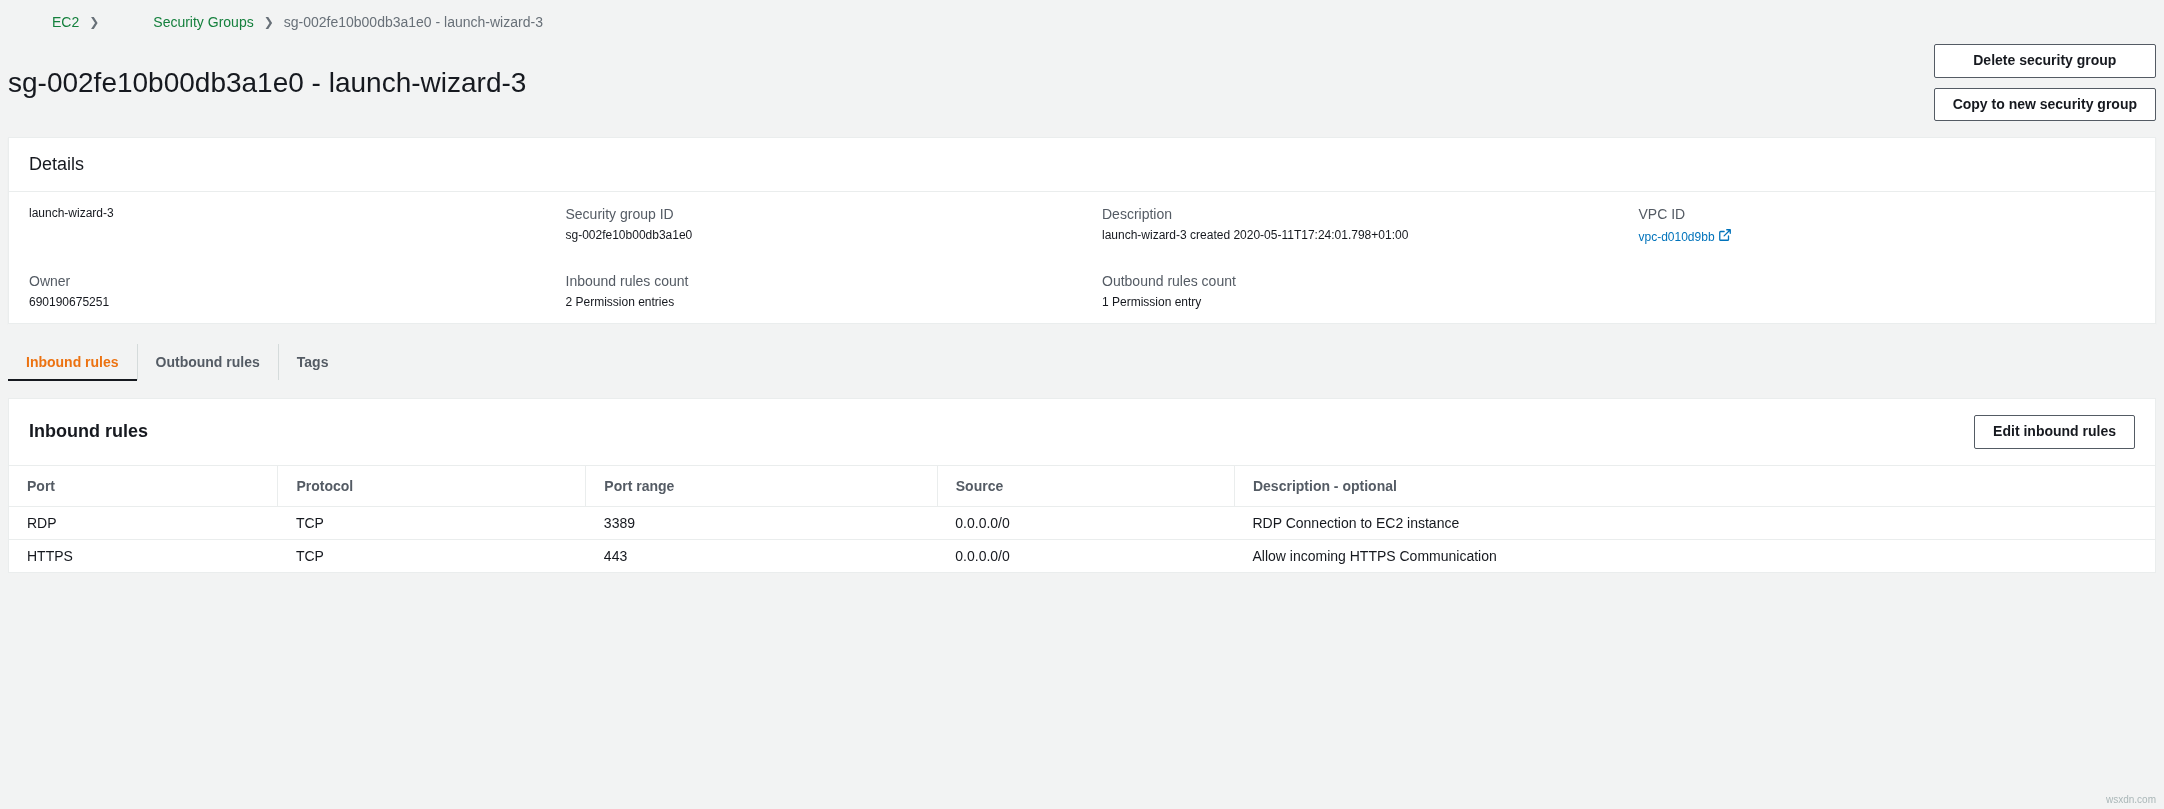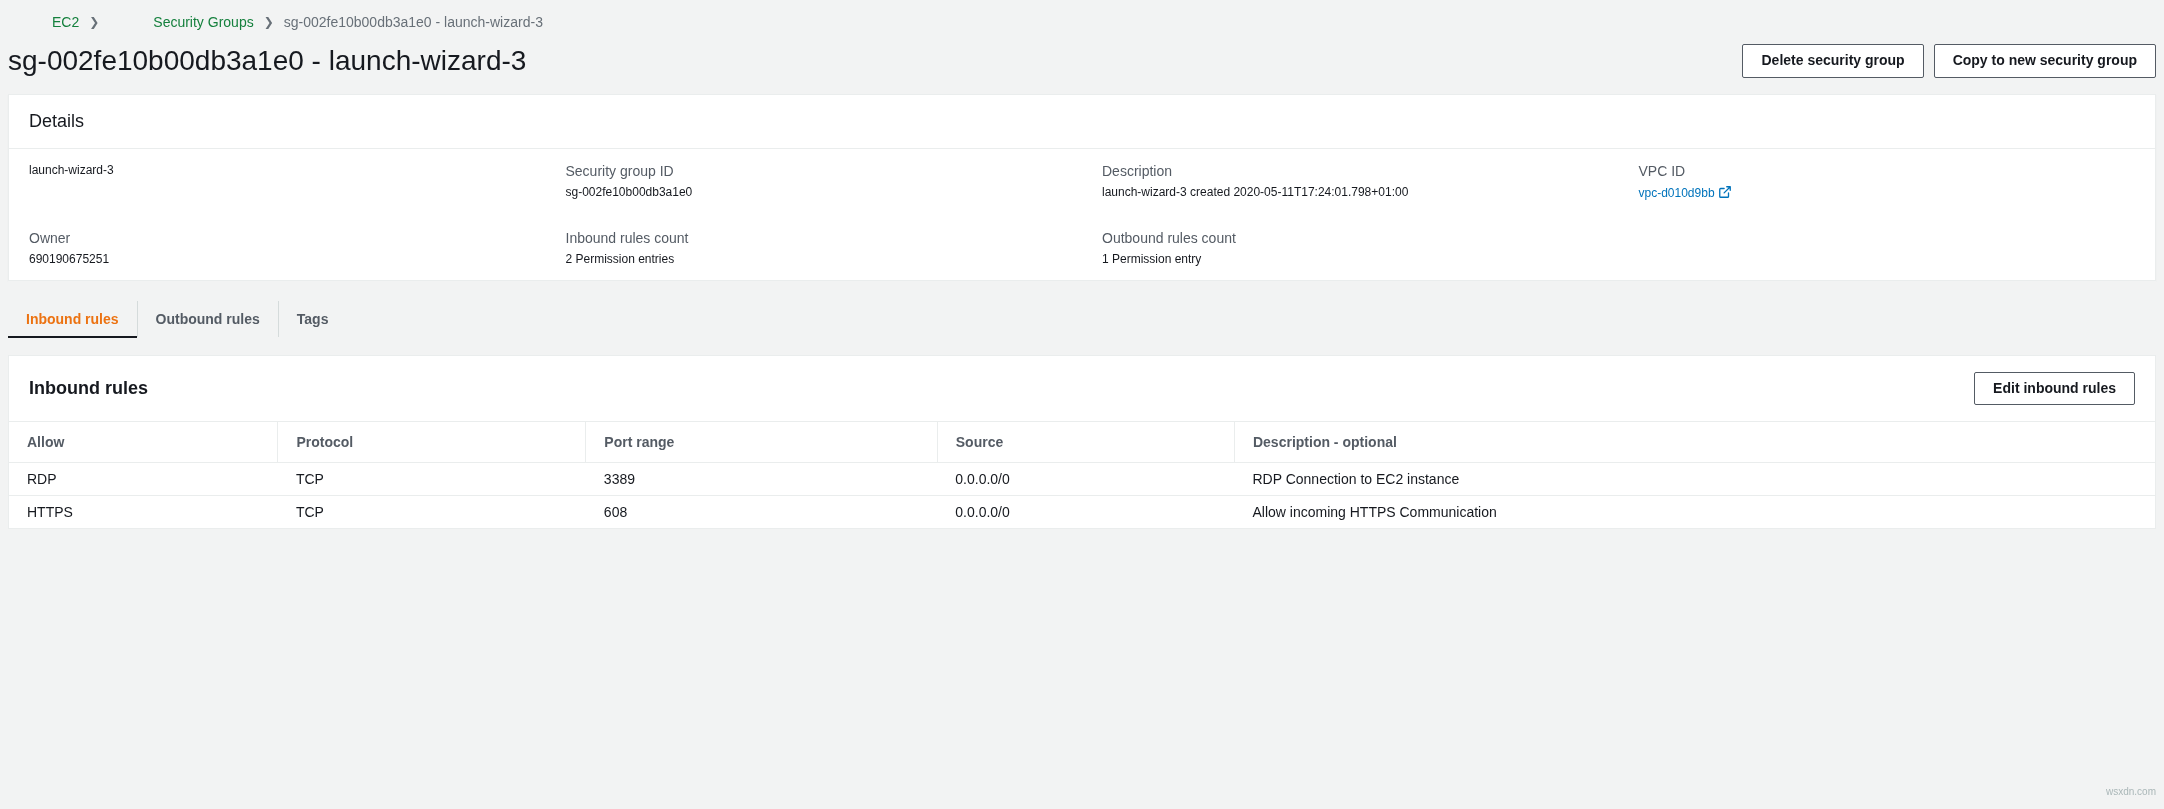--- a/index.html
+++ b/index.html
@@ -39,20 +39,21 @@
       padding: 0 8px 16px 8px;
     }
     .page-title {
       font-size: 28px;
       font-weight: 400;
       color: #16191f;
     }
     .header-actions {
       display: flex;
       gap: 10px;
+      flex-direction: column;
     }
     .btn {
       background: #fff;
       border: 1px solid #545b64;
       border-radius: 2px;
       padding: 6px 18px;
       font-size: 14px;
       color: #16191f;
       font-weight: 700;
       cursor: pointer;
@@ -162,21 +163,21 @@
       border-left: none;
     }
     td {
       padding: 8px 18px;
       font-size: 14px;
       color: #16191f;
       border-top: 1px solid #eaeded;
     }
     .watermark {
       position: fixed;
-      bottom: 12px;
+      bottom: 4px;
       right: 8px;
       font-size: 10px;
       color: #aab7b8;
     }
   </style>
 </head>
 <body>
 
 <nav class="breadcrumb">
   <a href="#">EC2</a>
@@ -246,39 +247,39 @@
 </div>
 
 <div class="rules-panel">
   <div class="rules-header">
     <div class="rules-title">Inbound rules</div>
     <button class="btn">Edit inbound rules</button>
   </div>
   <table>
     <thead>
       <tr>
-        <th>Allow</th>
+        <th>Port</th>
         <th>Protocol</th>
         <th>Port range</th>
         <th>Source</th>
         <th>Description - optional</th>
       </tr>
     </thead>
     <tbody>
       <tr>
         <td>RDP</td>
         <td>TCP</td>
         <td>3389</td>
         <td>0.0.0.0/0</td>
         <td>RDP Connection to EC2 instance</td>
       </tr>
       <tr>
         <td>HTTPS</td>
         <td>TCP</td>
-        <td>608</td>
+        <td>443</td>
         <td>0.0.0.0/0</td>
         <td>Allow incoming HTTPS Communication</td>
       </tr>
     </tbody>
   </table>
 </div>
 
 <div class="watermark">wsxdn.com</div>
 
 </body></html>

